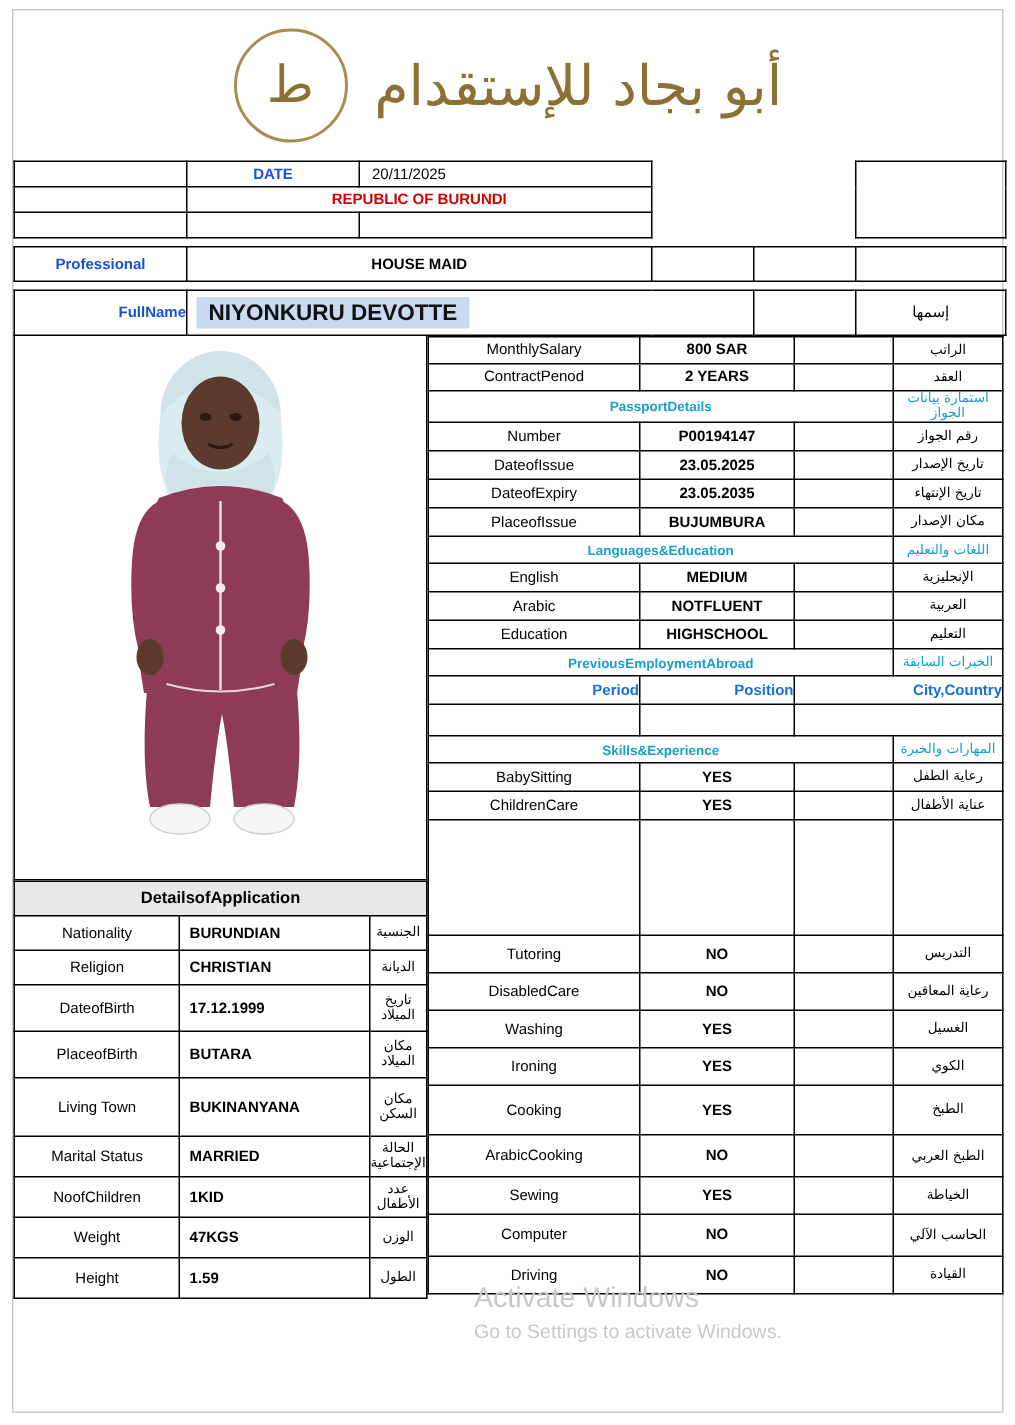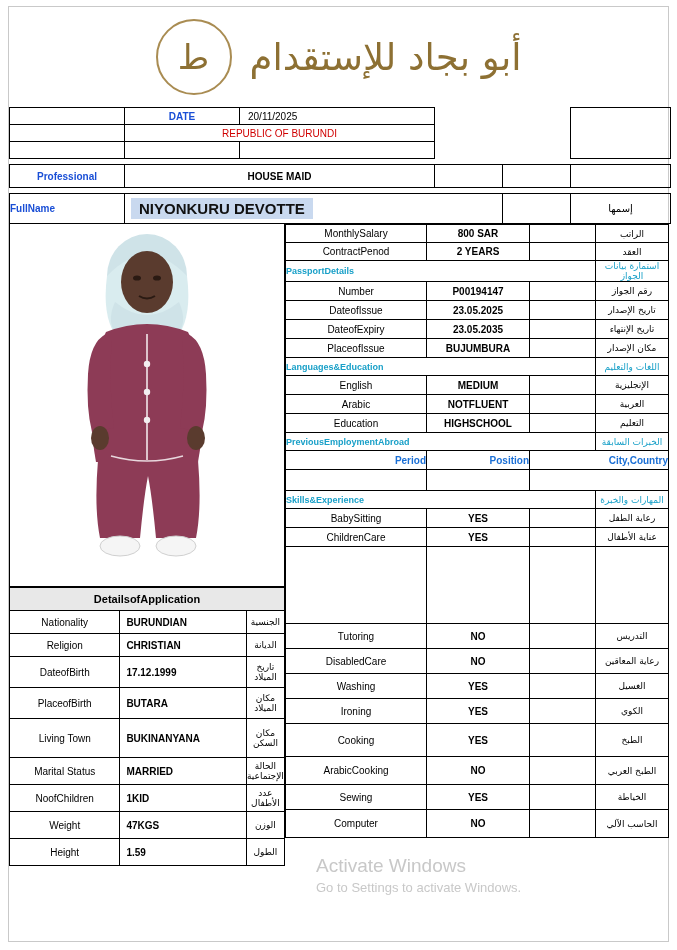--- a/index.html
+++ b/index.html
@@ -52,28 +52,28 @@
   }
 
   
   table { border-collapse: collapse; width: 100%; }
   td, th { border: 1px solid #000; padding: 0; }
   .cell { padding: 2px 4px; font-size: 10px; }
 
   .top-tbl { table-layout: fixed; }
   .top-tbl td { height: 17px; font-size: 10px; }
   .lbl-blue { color: #1a4fd6; font-weight: bold; font-size: 10px; text-align: center; }
-  .lbl-red { color: #d00000; font-weight: normal; font-size: 11px; text-align: center; }
+  .lbl-red { color: #d00000; font-weight: bold; font-size: 11px; text-align: center; }
   .noborder { border: none !important; }
 
   .prof-row td { height: 23px; }
   .housemaid { font-weight: bold; font-size: 11px; text-align: center; }
 
   .name-row td { height: 30px; }
-  .fullname-lbl { color: #1a4fd6; font-weight: bold; font-size: 11px; text-align: left; }
+  .fullname-lbl { color: #1a4fd6; font-weight: bold; font-size: 11px; text-align: right; }
   .fullname-val {
     font-weight: bold; font-size: 15px; color: #111;
     background: #c9d9ef; padding: 2px 8px; display: inline-block;
   }
   .ar { font-family: "DejaVu Sans", sans-serif; direction: rtl; font-size: 9px; text-align: center; }
 
   
   .body-wrap { display: flex; width: 100%; }
   .col-left { width: 276px; }
   .col-right { width: 383px; }
@@ -93,21 +93,21 @@
     background: #e8e8e8; height: 18px; line-height: 18px;
   }
   .left-tbl { table-layout: fixed; }
   .left-tbl td { height: 23px; }
   .lt-lbl { text-align: center; font-size: 10px; }
   .lt-val { font-weight: bold; font-size: 10px; padding-left: 6px; }
   .lt-ar { width: 38px; }
 
   .right-tbl { table-layout: fixed; }
   .right-tbl td { height: 18px; }
-  .sec-head { color: #19a0c8; font-weight: bold; font-size: 9px; text-align: left; }
+  .sec-head { color: #19a0c8; font-weight: bold; font-size: 9px; text-align: center; }
   .sec-head-ar { color: #19a0c8; font-size: 9px; font-family: "DejaVu Sans", sans-serif; direction: rtl; }
   .rt-lbl { text-align: center; font-size: 10px; }
   .rt-val { text-align: center; font-weight: bold; font-size: 10px; }
   .hdr-blue { color: #1a6fd6; font-weight: bold; font-size: 10px; text-align: right; }
 
   
   .watermark {
     position: absolute;
     left: 316px; top: 855px;
     color: #c8c8c8;
@@ -436,20 +436,26 @@
             <td class="rt-val">YES</td>
             <td></td>
             <td class="ar">الخياطة</td>
           </tr>
           <tr style="height:28px">
             <td class="rt-lbl">Computer</td>
             <td class="rt-val">NO</td>
             <td></td>
             <td class="ar">الحاسب الآلي</td>
           </tr>
+          <tr style="height:25px">
+            <td class="rt-lbl">Driving</td>
+            <td class="rt-val">NO</td>
+            <td></td>
+            <td class="ar">القيادة</td>
+          </tr>
         </tbody>
           </table>
       </div>
     </div>
   </div>
 
   <div class="watermark">
     <div class="wm1">Activate Windows</div>
     <div class="wm2">Go to Settings to activate Windows.</div>
   </div>

